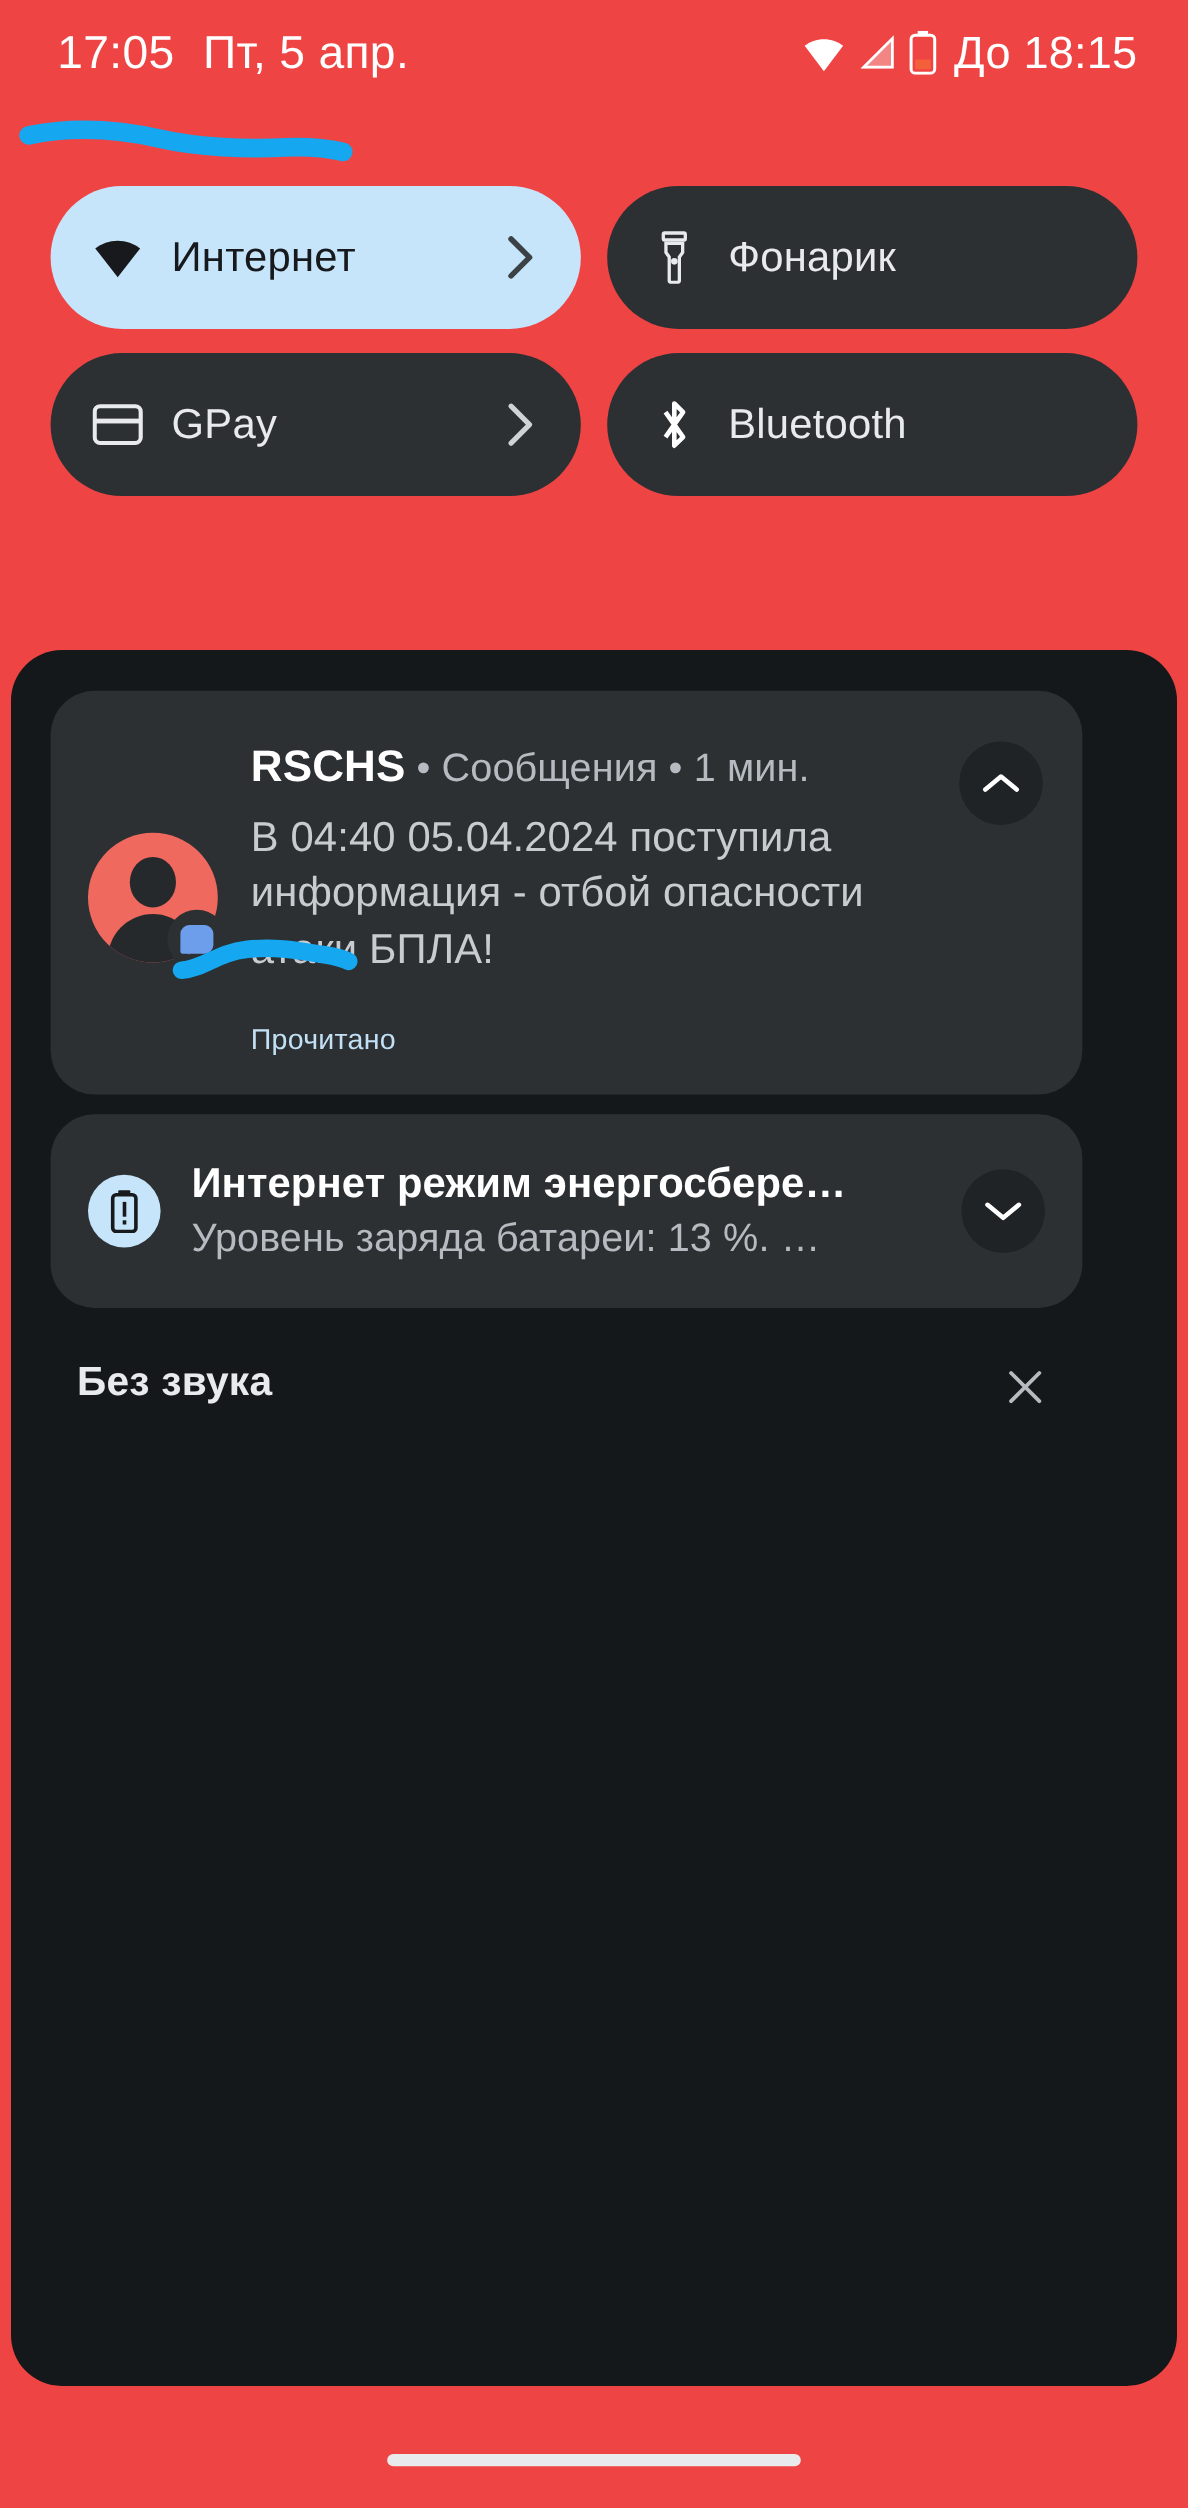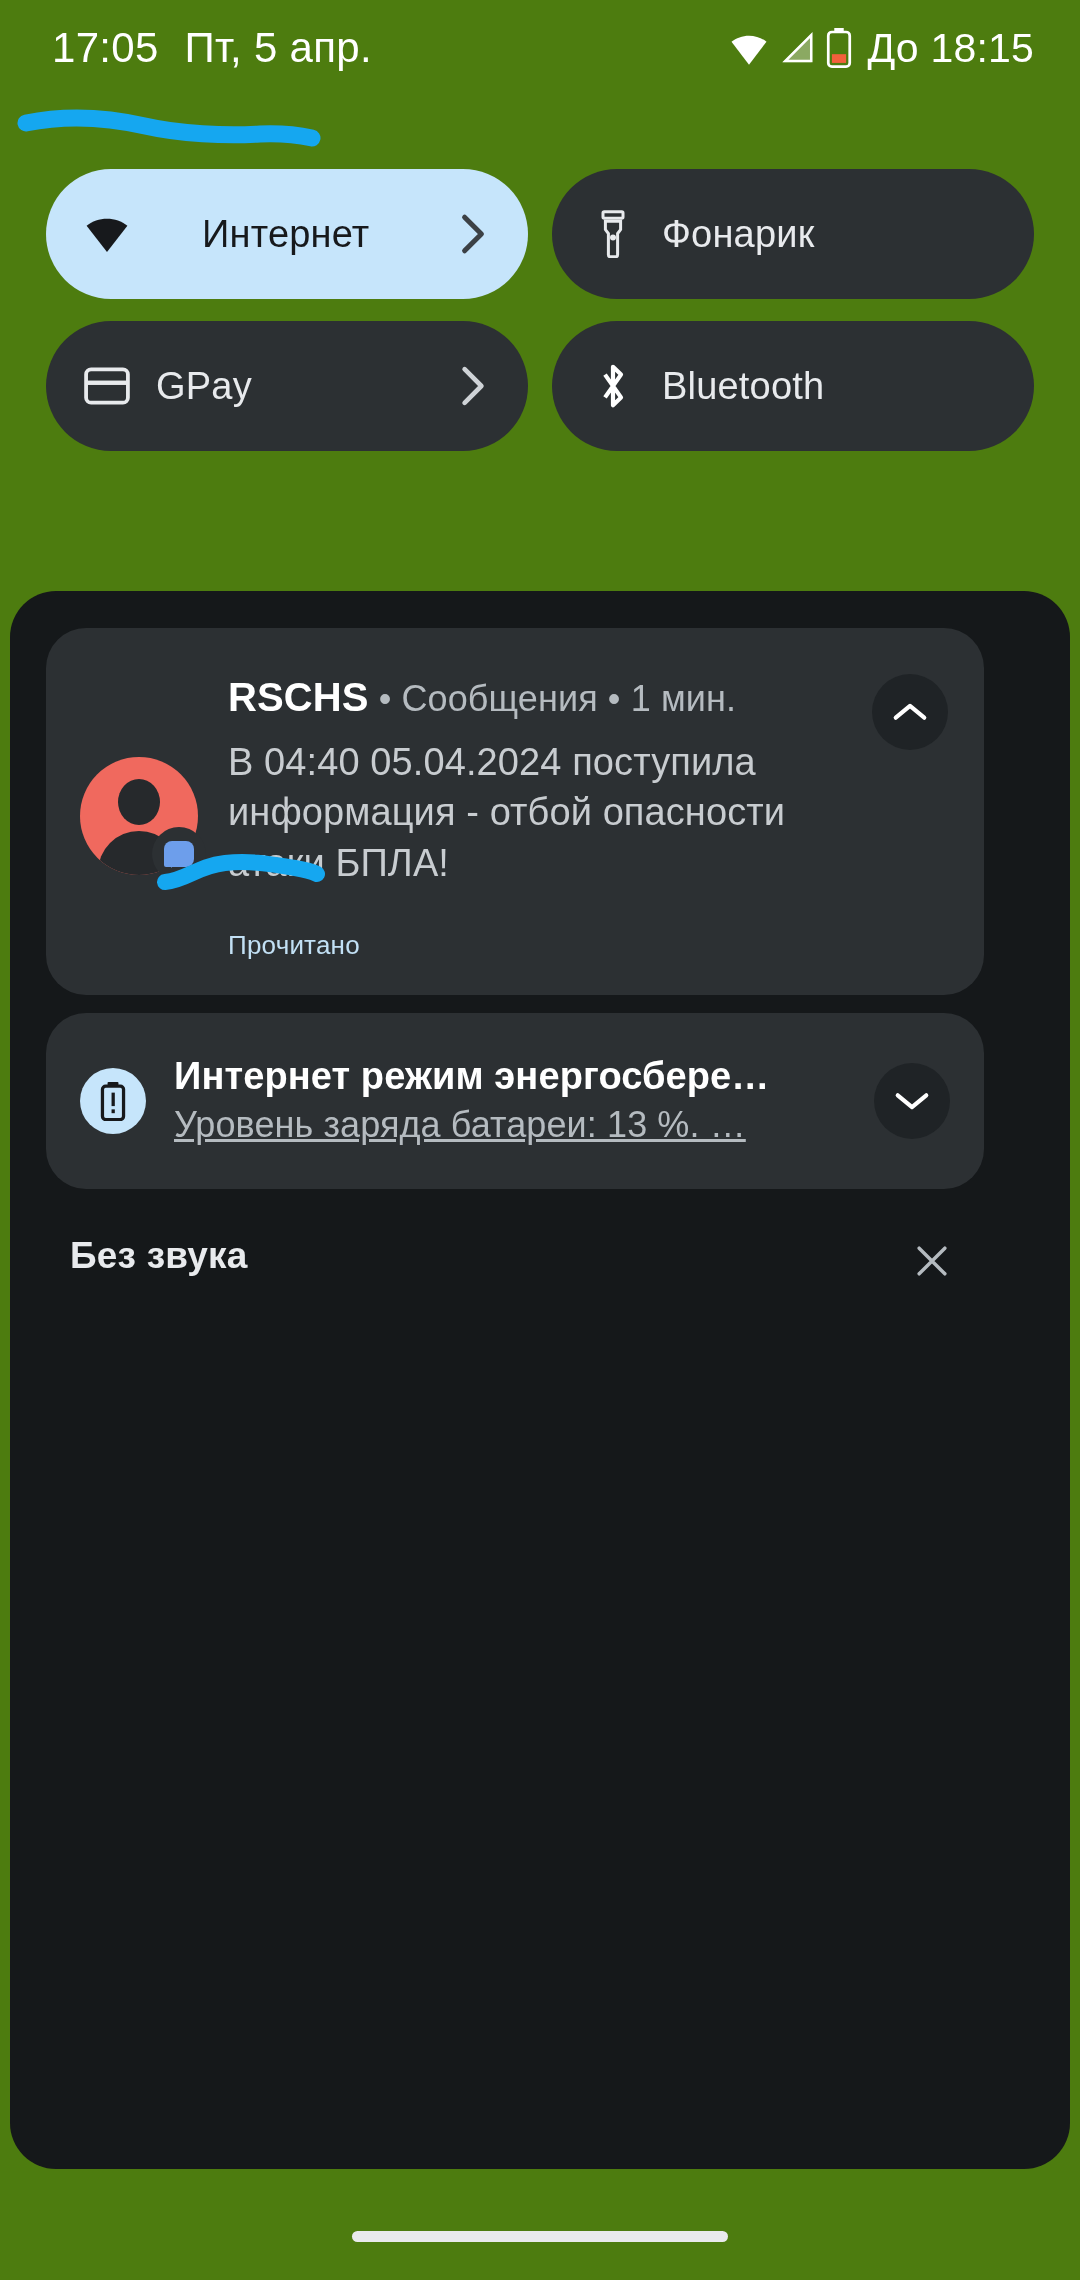--- a/index.html
+++ b/index.html
@@ -2,21 +2,21 @@
 <html><head>
 <meta charset="utf-8">
 <style>
   * { margin:0; padding:0; box-sizing:border-box; }
   html, body {
     width:1080px; height:2280px;
     background:#000;
     font-family:"Liberation Sans", sans-serif;
     overflow:hidden;
   }
-  .screen { position:relative; width:1080px; height:2280px; background:#4d7c0f; }
+  .screen { position:relative; width:1080px; height:2280px; background:#ef4444; }
 
   
   .statusbar {
     position:absolute; top:0; left:0; width:1080px; height:96px;
     display:flex; align-items:center; justify-content:space-between;
     padding:0 46px 0 52px;
   }
   .sb-left { display:flex; align-items:baseline; gap:26px; color:#fff; }
   .sb-clock { font-size:42px; letter-spacing:.3px; }
   .sb-date  { font-size:42px; letter-spacing:.3px; }
@@ -32,21 +32,21 @@
     position:absolute; top:169px; left:46px;
     width:988px;
     display:grid; grid-template-columns:1fr 1fr; gap:22px 24px;
   }
   .tile {
     height:130px; border-radius:65px;
     background:#2c3033;
     display:flex; align-items:center; padding:0 34px;
     position:relative;
   }
-  .tile.active { background:#c6e5fb;gap:46px; }
+  .tile.active { background:#c6e5fb; }
   .tile .t-icon { width:54px; display:flex; align-items:center; justify-content:center; flex:0 0 54px; }
   .tile .t-label {
     margin-left:22px; font-size:38px; color:#e8eaed; white-space:nowrap;
     letter-spacing:.2px;
   }
   .tile.active .t-label { color:#17191c; }
   .tile .t-chevron { position:absolute; right:42px; top:50%; transform:translateY(-50%); }
   .tile .t-chevron svg { display:block; width:26px; height:42px; }
 
   
@@ -117,21 +117,21 @@
   .circ-icon.lightblue { background:#c6e5fb; }
   .circ-icon.green { background:#09b67f; }
   .row-text { margin-left:28px; flex:1; min-width:0; }
   .row-title {
     font-size:38px; color:#fff; font-weight:bold; white-space:nowrap;
     overflow:hidden; text-overflow:clip; letter-spacing:.1px;
   }
   .row-title .t-meta { color:#b5bbc0; font-weight:normal; font-size:33px; }
   .row-sub {
     margin-top:6px; font-size:36px; color:#b5bbc0; white-space:nowrap;
-    overflow:hidden; letter-spacing:.1px;text-decoration:underline;
+    overflow:hidden; letter-spacing:.1px;
   }
   .row-actions { display:flex; align-items:center; gap:44px; margin-left:20px; }
   .act-glyph { width:44px; height:44px; display:flex; align-items:center; justify-content:center; }
   .expand-btn {
     width:76px; height:76px; border-radius:50%; background:#1f2326;
     display:flex; align-items:center; justify-content:center; flex:0 0 76px;
     margin-left:26px;
   }
   .expand-btn svg { width:38px; height:24px; display:block; }
 

